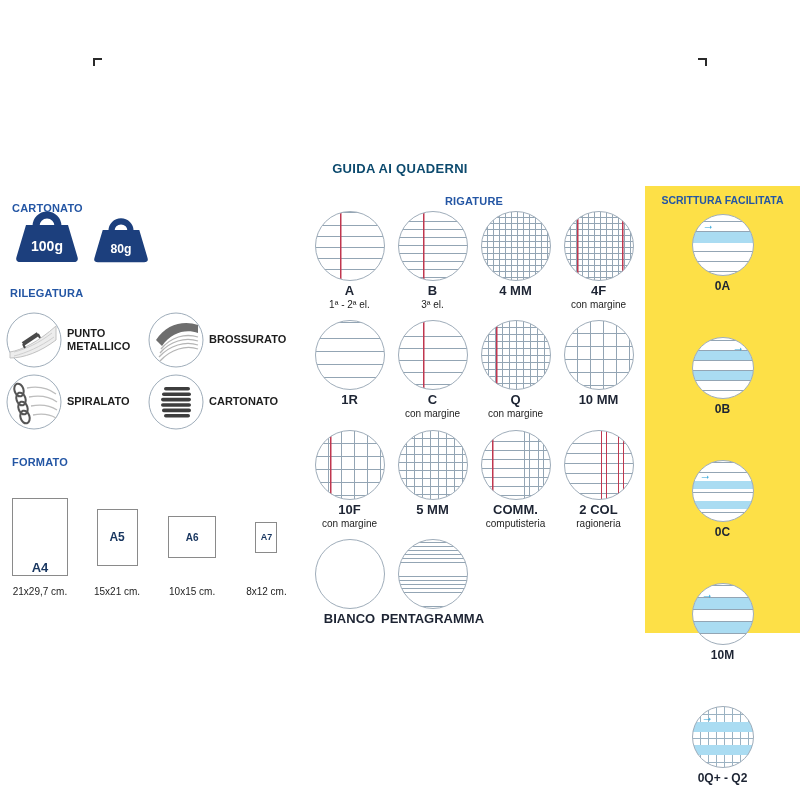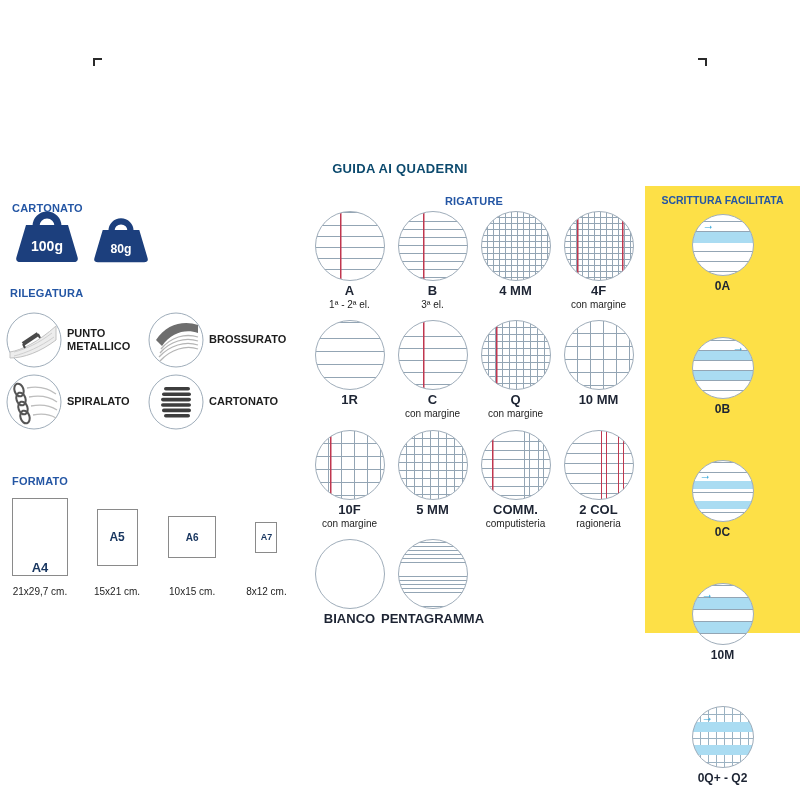--- a/index.html
+++ b/index.html
@@ -10,21 +10,21 @@
   .crop-mark { position:absolute; width:9px; height:8px; }
   .crop-left  { left:93px;  top:58px; border-left:2px solid #2a2a2a; border-top:2px solid #2a2a2a; }
   .crop-right { left:698px; top:58px; border-right:2px solid #2a2a2a; border-top:2px solid #2a2a2a; }
 
   .title { position:absolute; top:161px; left:0; width:800px; text-align:center;
            color:#0c4a6e; font-weight:bold; font-size:13px; letter-spacing:.3px; }
 
   .section-label { position:absolute; color:#2456a4; font-weight:bold; font-size:11px; letter-spacing:.2px; }
   .grammatura-label { left:12px; top:202px; }
   .rilegatura-label { left:10px; top:287px; }
-  .formato-label    { left:12px; top:475px; }
+  .formato-label    { left:12px; top:456px; }
   .rigature-label   { left:308px; top:195px; width:332px; text-align:center; }
 
   
   .weights { position:absolute; left:14px; top:210px; display:flex; align-items:flex-end; gap:12px; }
   .weight svg .wh { fill:none; stroke:#1c3f7d; stroke-width:7; }
   .weight svg .wb { fill:#1c3f7d; }
   .weight svg text { fill:#fff; font-weight:bold; font-size:14px; font-family:"Liberation Sans",sans-serif; }
 
   
   .ril-grid { position:absolute; left:6px; top:311px; width:304px;

